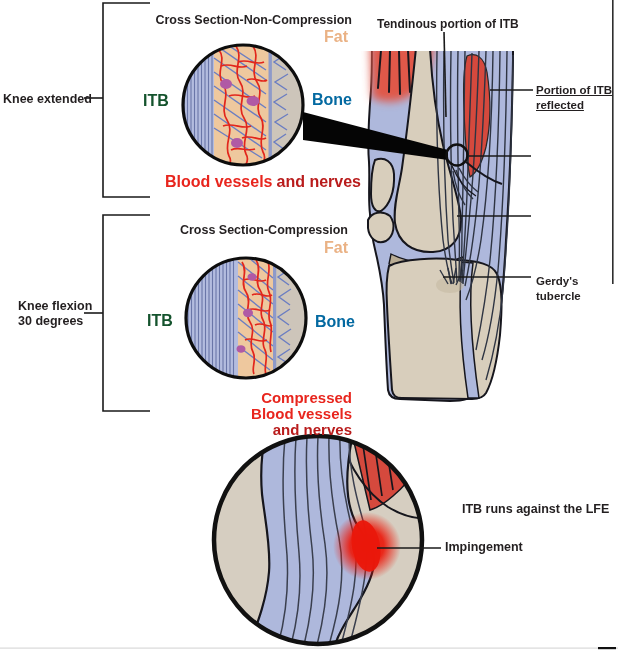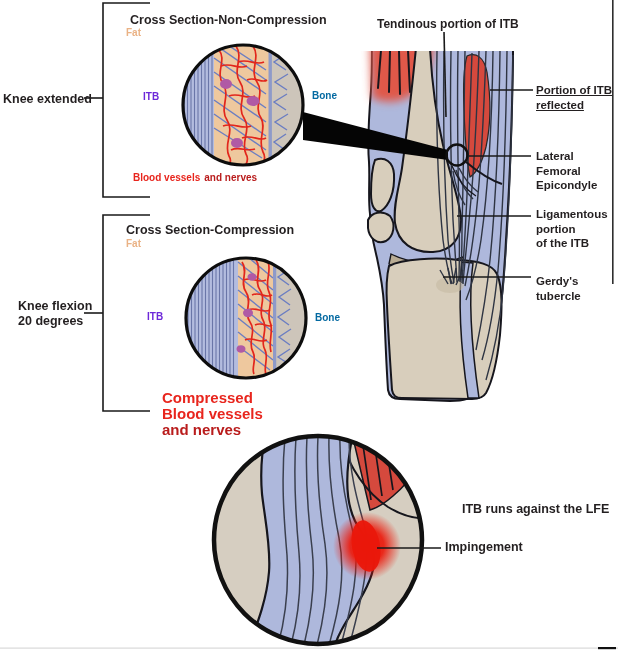--- a/index.html
+++ b/index.html
@@ -1,28 +1,28 @@
 <!DOCTYPE html>
 <html><head>
 <meta charset="utf-8">
 <style>
   html,body{margin:0;padding:0;background:#fff;}
   #canvas{position:relative;width:618px;height:651px;background:#ffffff;overflow:hidden;
           font-family:"Liberation Sans","DejaVu Sans",sans-serif;}
   #artwork{position:absolute;left:0;top:0;}
   .lbl{position:absolute;font-weight:700;color:#231f20;font-size:12.5px;line-height:1.2;}
   .prewrap{white-space:pre-line;}
-  .ctr{text-align:left;}
+  .ctr{text-align:right;}
   .fat-c{color:#eab285;}
-  .itb-c{color:#6d28d9;}
+  .itb-c{color:#14532d;}
   .bone-c{color:#0369a1;}
   .red-c{color:#e8251d;}
   .blue-c{color:#b91c1c;}
   .rlabel{font-size:11.5px;line-height:1.28;}
-  .cap13{font-size:10px;}
+  .cap13{font-size:16px;}
   #lbl-impingement{font-weight:600;font-size:12.5px;}
   #cs2-caption div{line-height:1.05;font-size:15px;}
   .cap-gap{margin-left:4px;}
 </style>
 </head>
 <body>
 
 <div id="canvas">
 
 <svg id="artwork" width="618" height="651" viewBox="0 0 618 651">
@@ -244,21 +244,21 @@
 
   <g>
     <rect x="612" y="0" width="1.6" height="284" fill="#2f2f2f"></rect>
     <rect x="0" y="647.5" width="618" height="1.2" fill="#d9d9d9"></rect>
     <rect x="598" y="647" width="18" height="2.2" fill="#111111"></rect>
   </g>
 </svg>
 
 <div class="lbl prewrap" id="knee-extended" style="left:3px;top:92px;">Knee extended</div>
 <div class="lbl prewrap" id="knee-flexion" style="left:18px;top:299px;">Knee flexion
-20 degrees</div>
+30 degrees</div>
 
 <div class="lbl ctr" style="left:130px;top:13px;width:222px;">Cross Section-Non-Compression</div>
 <div class="lbl ctr fat-c cap13" style="left:126px;top:27px;width:222px;">Fat</div>
 <div class="lbl itb-c cap13" style="left:143px;top:91px;">ITB</div>
 <div class="lbl bone-c cap13" style="left:312px;top:90px;">Bone</div>
 <div class="lbl ctr cap13" style="left:133px;top:172px;width:228px;">
   <span class="red-c">Blood vessels</span><span class="blue-c cap-gap">and nerves</span>
 </div>
 
 <div class="lbl ctr" style="left:126px;top:223px;width:222px;">Cross Section-Compression</div>
@@ -267,24 +267,19 @@
 <div class="lbl bone-c cap13" style="left:315px;top:312px;">Bone</div>
 <div class="lbl ctr" id="cs2-caption" style="left:162px;top:390px;width:190px;">
   <div class="red-c">Compressed</div>
   <div class="red-c">Blood vessels</div>
   <div class="blue-c">and nerves</div>
 </div>
 
 <div class="lbl" style="left:377px;top:17px;font-size:12px;">Tendinous portion of ITB</div>
 <div class="lbl prewrap rlabel" style="left:536px;top:83px;text-decoration:underline;">Portion of ITB
 reflected</div>
-<div class="lbl prewrap rlabel" style="left:536px;top:149px;">Lateral Femoral
-Epicondyle</div>
-<div class="lbl prewrap rlabel" style="left:536px;top:207px;">Ligamentous
-portion
-of the ITB</div>
 <div class="lbl prewrap rlabel" style="left:536px;top:274px;">Gerdy's
 tubercle</div>
 
 <div class="lbl" style="left:443px;top:502px;padding-left:19px;">ITB runs against the LFE</div>
 <div class="lbl" id="lbl-impingement" style="left:445px;top:540px;">Impingement</div>
 
 </div>
 
 </body></html>

